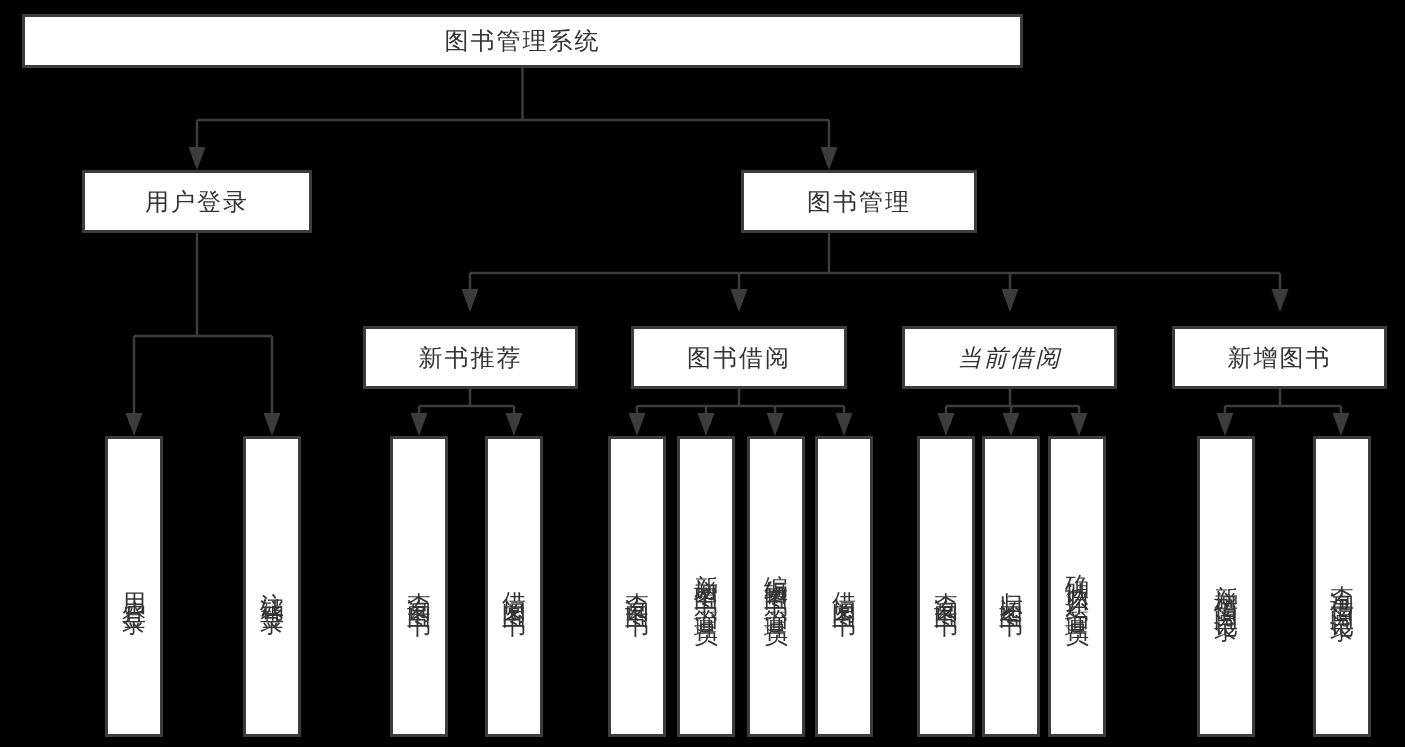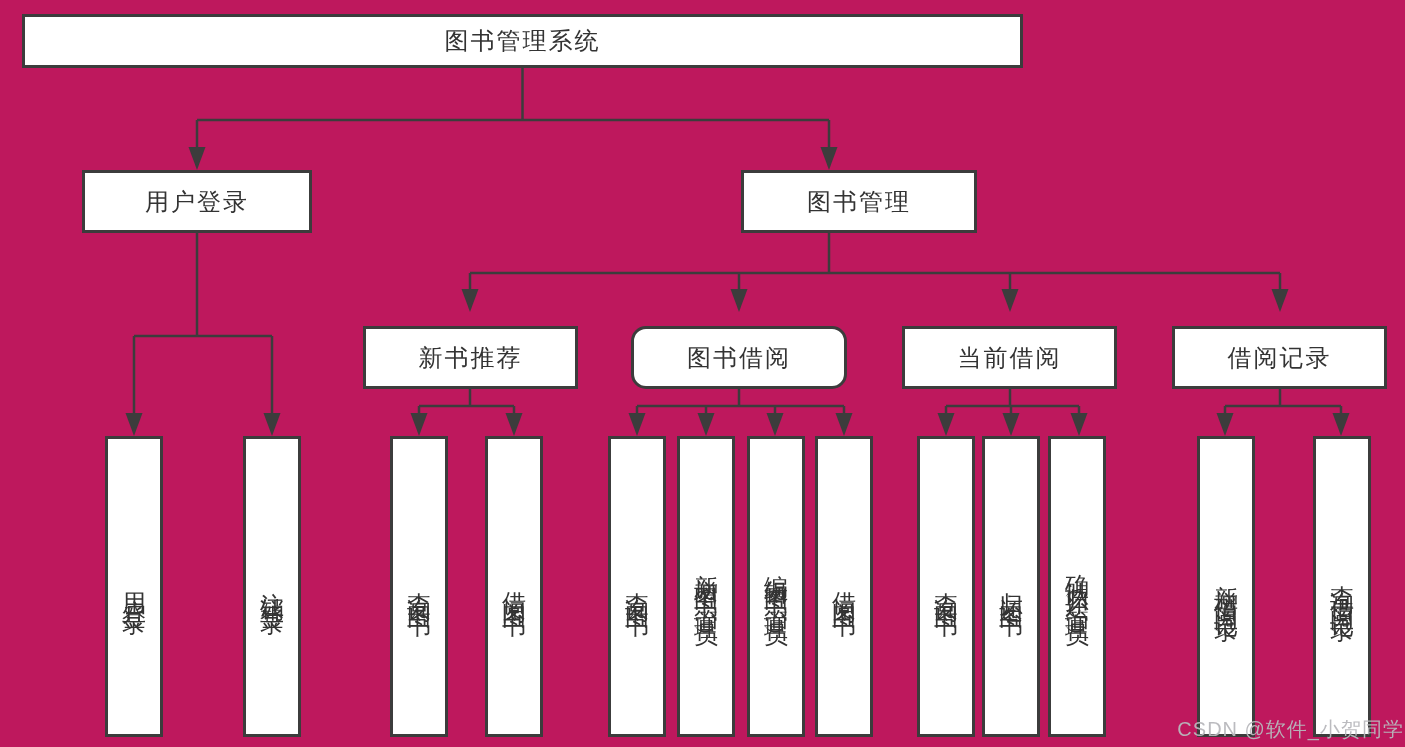--- a/index.html
+++ b/index.html
@@ -1,32 +1,32 @@
 <!DOCTYPE html>
 <html><head>
 <meta charset="utf-8">
 <style>
   html,body { margin:0; padding:0; background:#fff; }
   .canvas {
-    position:relative; width:1405px; height:747px; background:#be185d;
+    position:relative; width:1405px; height:747px; background:#000000;
     font-family:"Liberation Sans","DejaVu Sans",sans-serif; overflow:hidden;
   }
   .connectors { position:absolute; left:0; top:0; z-index:1; }
   .box {
     position:absolute; box-sizing:border-box; background:#ffffff;
     border:3px solid #3c3c3c; color:#333333; z-index:2;
     display:flex; align-items:center; justify-content:center;
     font-size:24px; letter-spacing:2px; line-height:1;
   }
   .root  { left:22px;  top:14px;  width:1001px; height:54px; }
   .l2a   { left:82px;  top:170px; width:230px;  height:63px; }
   .l2b   { left:741px; top:170px; width:236px;  height:63px; }
   .b3    { top:312px;  height:63px; width:215px;margin-top:14px; }
-  .b3a   { left:363px; }  .b3b { left:631px; width:216px;border-radius:15px; }
-  .b3c   { left:902px; }  .b3d { left:1172px; }
+  .b3a   { left:363px; }  .b3b { left:631px; width:216px; }
+  .b3c   { left:902px;font-style:italic; }  .b3d { left:1172px; }
   .leaf  { top:436px; height:301px; width:58px; }
   .leaf .vtext {
     writing-mode:vertical-rl; text-orientation:mixed;
     letter-spacing:7px; font-size:24px; line-height:1; white-space:nowrap;
   }
   .watermark {
     position:absolute; right:1px; bottom:4px; z-index:5;
     font-size:20px; color:rgba(183,183,188,0.95); letter-spacing:1px;
     pointer-events:none;
   }
@@ -90,21 +90,21 @@
   <div class="box b3 b3a">
     <span>新书推荐</span>
   </div>
   <div class="box b3 b3b">
     <span>图书借阅</span>
   </div>
   <div class="box b3 b3c">
     <span>当前借阅</span>
   </div>
   <div class="box b3 b3d">
-    <span>借阅记录</span>
+    <span>新增图书</span>
   </div>
 
   <div class="box leaf" style="left:105px">
     <span class="vtext">用户登录</span>
   </div>
   <div class="box leaf" style="left:243px">
     <span class="vtext">注销登录</span>
   </div>
   <div class="box leaf" style="left:390px">
     <span class="vtext">查询图书</span>
@@ -133,15 +133,14 @@
   <div class="box leaf" style="left:1048px">
     <span class="vtext">确认归还（管理员）</span>
   </div>
   <div class="box leaf" style="left:1197px">
     <span class="vtext">新增借阅记录</span>
   </div>
   <div class="box leaf" style="left:1313px">
     <span class="vtext">查询借阅记录</span>
   </div>
 
-  <div class="watermark">CSDN @软件_小贺同学</div>
 
 </div>
 
 </body></html>

